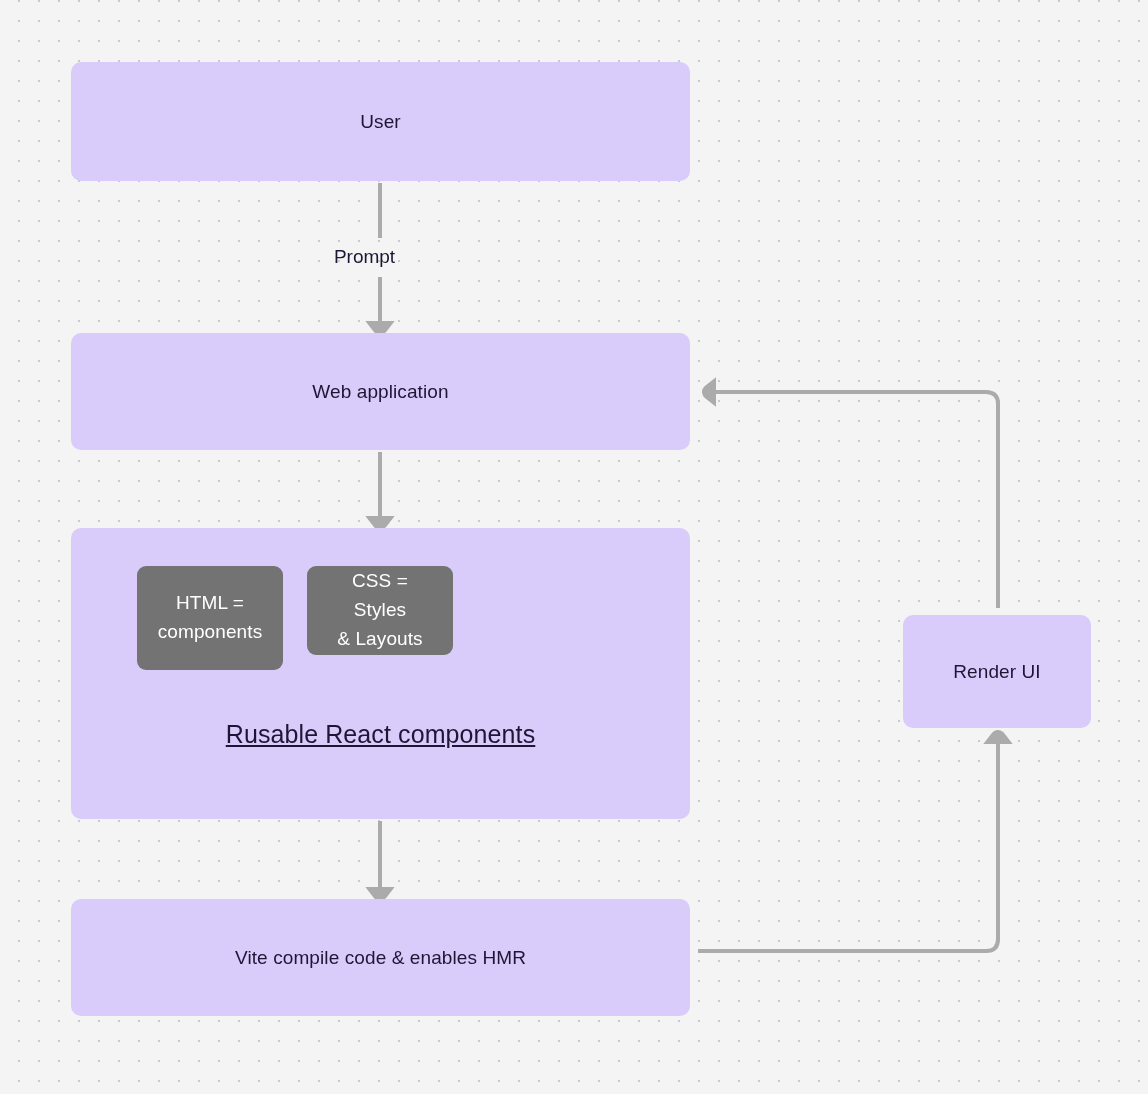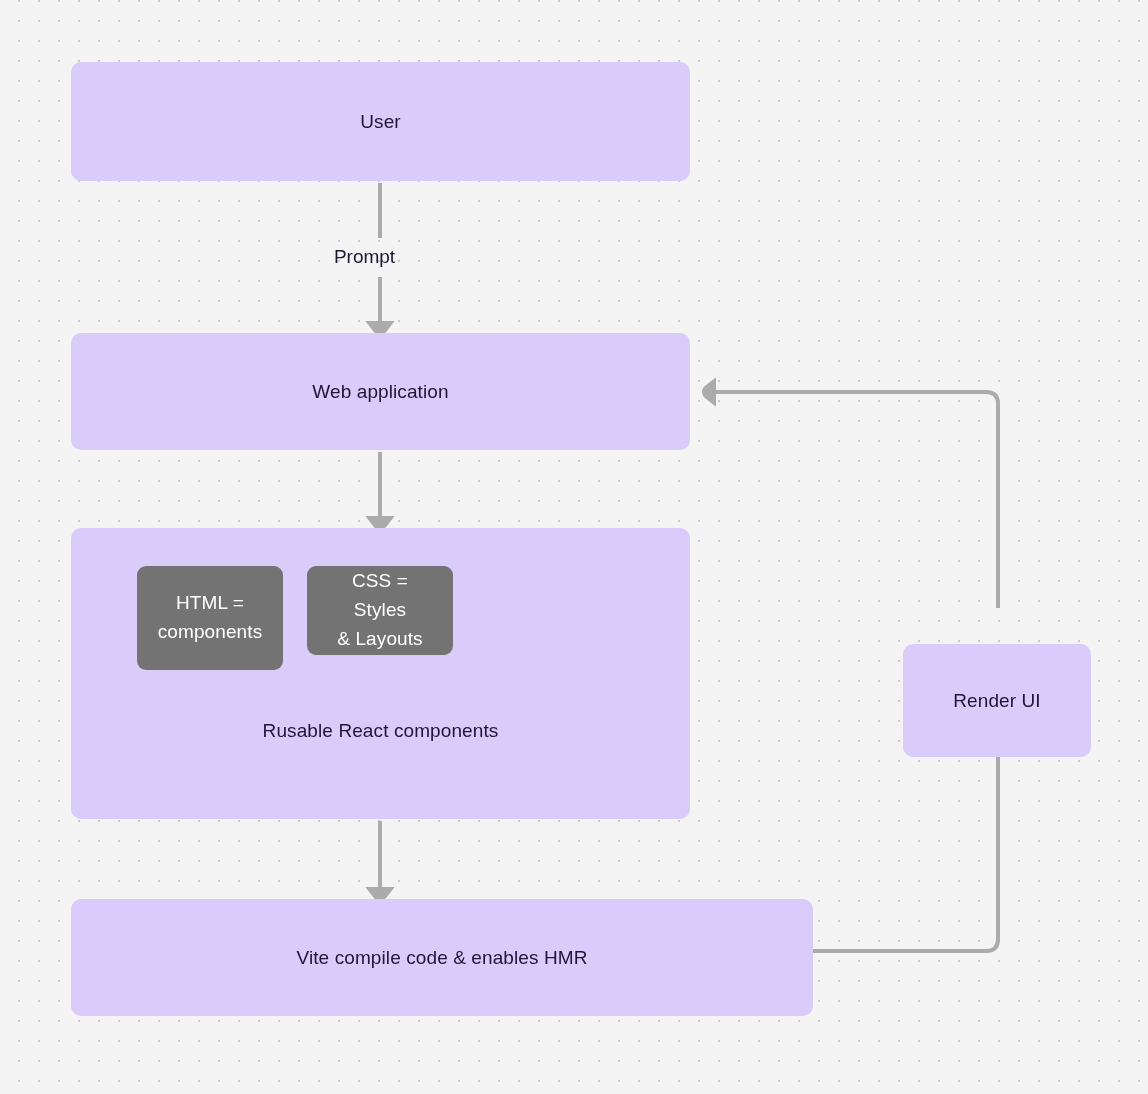--- a/index.html
+++ b/index.html
@@ -33,22 +33,22 @@
     line-height: 1.35;
     text-align: center;
     letter-spacing: 0.1px;
   }
 
   
   #node-user        { left: 71px;  top: 62px;  width: 619px; height: 119px; }
   #node-webapp      { left: 71px;  top: 333px; width: 619px; height: 117px; }
   #node-components  { left: 71px;  top: 528px; width: 619px; height: 291px;
                       display: block; }
-  #node-vite        { left: 71px;  top: 899px; width: 742px; height: 117px; }
-  #node-render      { left: 903px; top: 644px; width: 188px; height: 113px; }
+  #node-vite        { left: 71px;  top: 899px; width: 619px; height: 117px; }
+  #node-render      { left: 903px; top: 615px; width: 188px; height: 113px; }
 
   
   .chip {
     position: absolute;
     background: #737373;
     border-radius: 9px;
     color: #ffffff;
     font-size: 19px;
     line-height: 1.52;
     display: flex;
@@ -60,22 +60,23 @@
   #chip-html { left: 66px;  top: 38px; width: 146px; height: 104px; }
   #chip-css  { left: 236px; top: 38px; width: 146px; height: 89px; }
   #chip-js   { left: 406px; top: 38px; width: 146px; height: 104px; }
 
   #components-caption {
     position: absolute;
     left: 0;
     top: 190px;
     width: 100%;
     text-align: center;
-    font-size: 19px;
+    font-size: 25px;
     color: #1f1535;
+    text-decoration: underline;
   }
 
   
   #label-prompt {
     position: absolute;
     left: 317px;
     top: 244px;
     width: 95px;
     height: 26px;
     display: flex;

